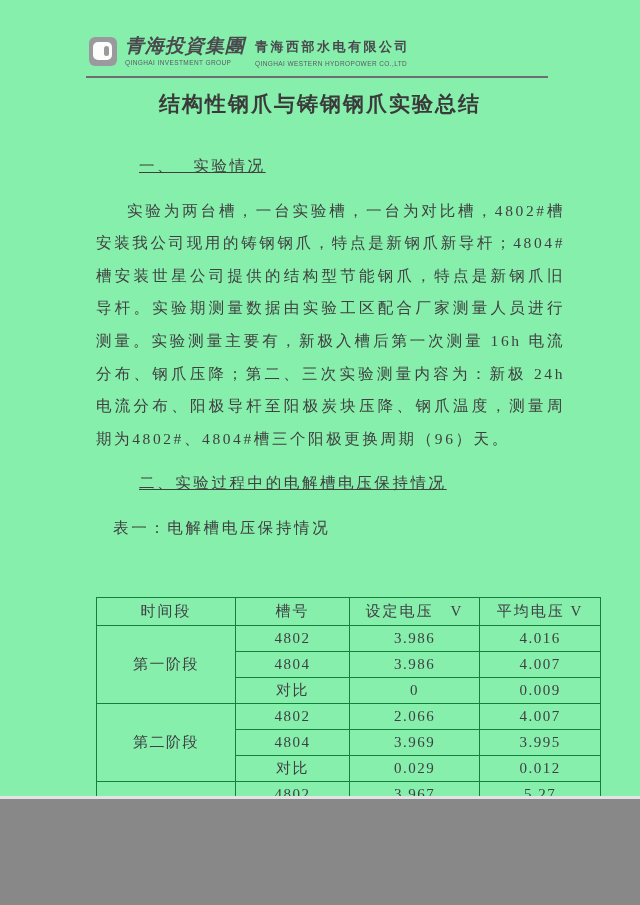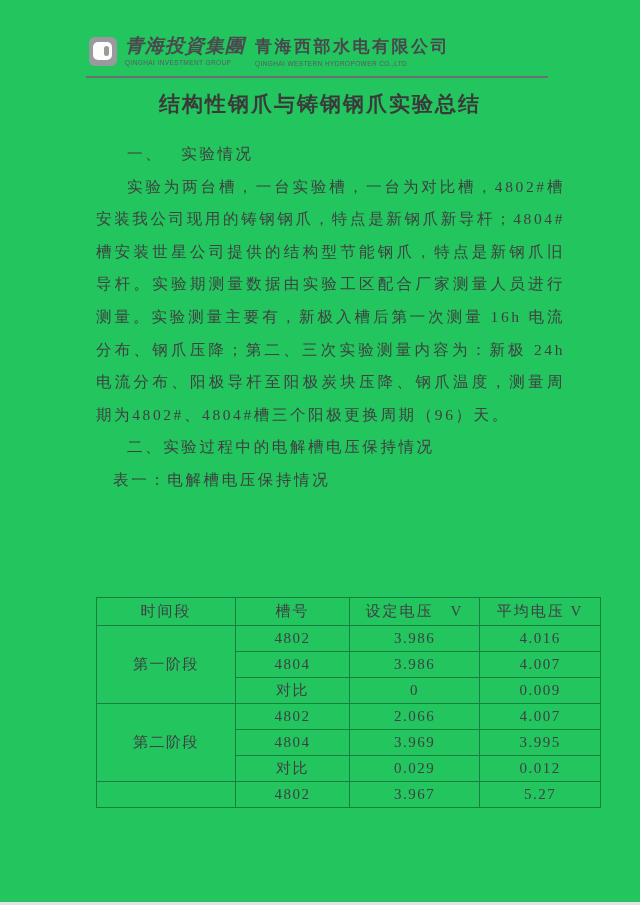--- a/index.html
+++ b/index.html
@@ -1,20 +1,20 @@
 <!DOCTYPE html>
 <html><head>
 <meta charset="utf-8">
 <style>
   html,body { margin:0; padding:0; background:#888; }
   #page {
     position:relative;
-    width:640px; height:905px;
+    width:640px; height:799px;
     margin:0 auto;
-    background:#22c55e;
+    background:#86efac;
     overflow:hidden;
     font-family:"Liberation Serif","DejaVu Serif",serif;
     color:#3d3d3d;
   }
   
   .letterhead { position:absolute; top:35px; left:89px; display:flex; align-items:flex-start; gap:8px; }
   .logo {
     width:28px; height:29px; margin-top:2px;
     background:#9a9a9e; border-radius:6px; position:relative;
   }
@@ -27,21 +27,21 @@
     background:#9a9a9e; border-radius:2.5px;
   }
   .brand-cols { display:flex; gap:10px; }
   .brand-col { display:flex; flex-direction:column; }
   .brand-cn-1 {
     font-size:19px; font-weight:bold; font-style:italic;
     letter-spacing:1px; color:#4a4a4e; white-space:nowrap; line-height:22px;
   }
   .brand-cn-2 {
     font-family:"Liberation Sans","DejaVu Sans",sans-serif;
-    font-size:17px; font-weight:bold; letter-spacing:2.5px;
+    font-size:13px; font-weight:bold; letter-spacing:2.5px;
     color:#48484c; white-space:nowrap; line-height:22px; margin-top:1px;
   }
   .brand-en {
     font-family:"Liberation Sans","DejaVu Sans",sans-serif;
     font-size:6.5px; letter-spacing:0.4px; color:#5a5a5e;
     white-space:nowrap; margin-top:2px;
   }
   .head-rule { position:absolute; top:76px; left:86px; width:462px; height:2px; background:#6e6e72; }
   
   .doc-title {
@@ -50,21 +50,21 @@
     letter-spacing:2px; color:#3a3a3a;
   }
   
   .body-text {
     position:absolute; top:138px; left:96px; width:469px;
     font-size:15.5px; line-height:32.6px; letter-spacing:2.6px;
     text-align:justify; text-justify:inter-character;
     color:#404040;
   }
   .body-text p { margin:0; text-indent:2em; }
-  .body-text .sec-head { margin:0; text-indent:2em; }
+  .body-text .sec-head { margin:12px; text-indent:2em;text-decoration:underline; }
   .body-text .tbl-caption { margin:0; text-indent:1.1em; }
   
   .volt-table-wrap { position:absolute; top:597px; left:96px; }
   table.volt { border-collapse:collapse; table-layout:fixed; }
   table.volt th, table.volt td {
     border:1px solid #15803d;
     text-align:center; vertical-align:middle;
     font-size:15px; font-weight:normal;
     letter-spacing:2px; color:#404044;
     padding:0; overflow:hidden;

